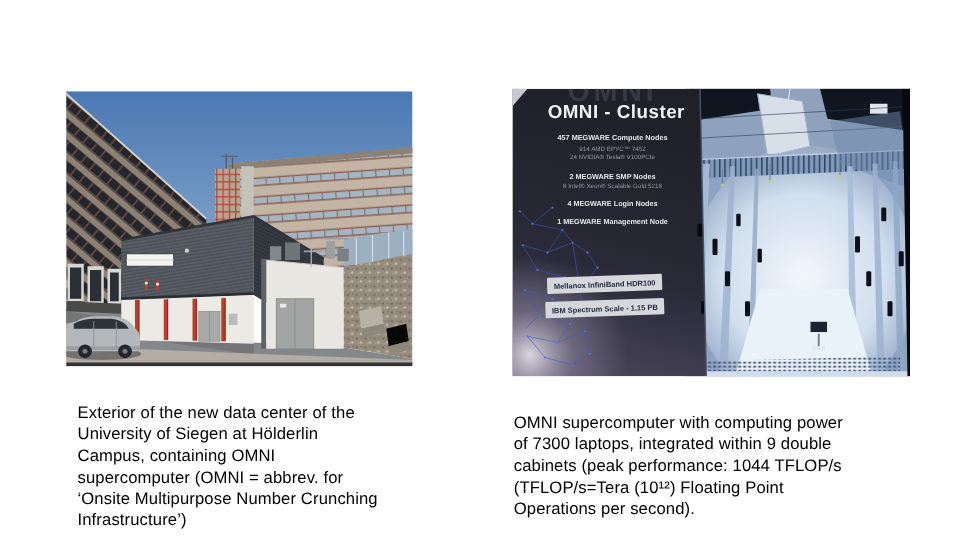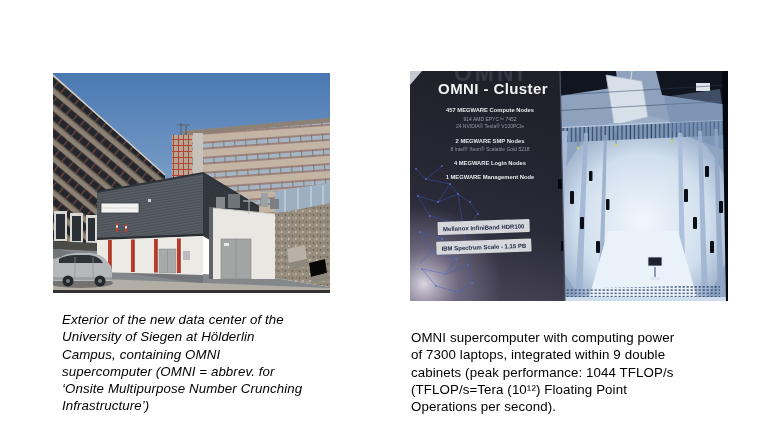--- a/index.html
+++ b/index.html
@@ -8,21 +8,21 @@
     background:#ffffff;font-family:"Liberation Sans", sans-serif;
   }
   .slide{position:absolute;inset:0;background:#ffffff;margin-top:24px;}
   .photo{position:absolute;display:block;}
   .photo-left{left:53px;top:49px;width:277px;height:220px;}
   .photo-right{left:410px;top:47px;width:318px;height:230px;}
   .caption{
     position:absolute;color:#000;font-size:13.3px;line-height:17.3px;
     white-space:pre-line;letter-spacing:0.1px;
   }
-  .caption-left{left:62px;top:287px;width:330px;font-style:italic;}
+  .caption-left{left:62px;top:297px;width:330px;}
   .caption-right{left:411px;top:305px;width:340px;}
   svg text{font-family:"Liberation Sans", sans-serif;}
   .sign-title{font-weight:700;}
   .spec-bold{font-weight:700;}
   .label-text{font-weight:700;}
 </style>
 </head>
 <body>
 
 <div class="slide">

